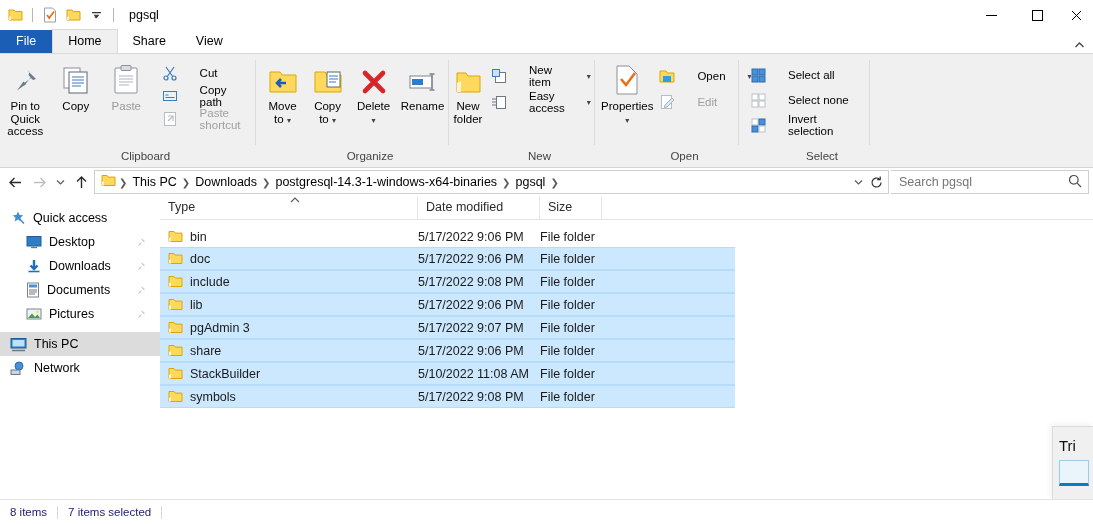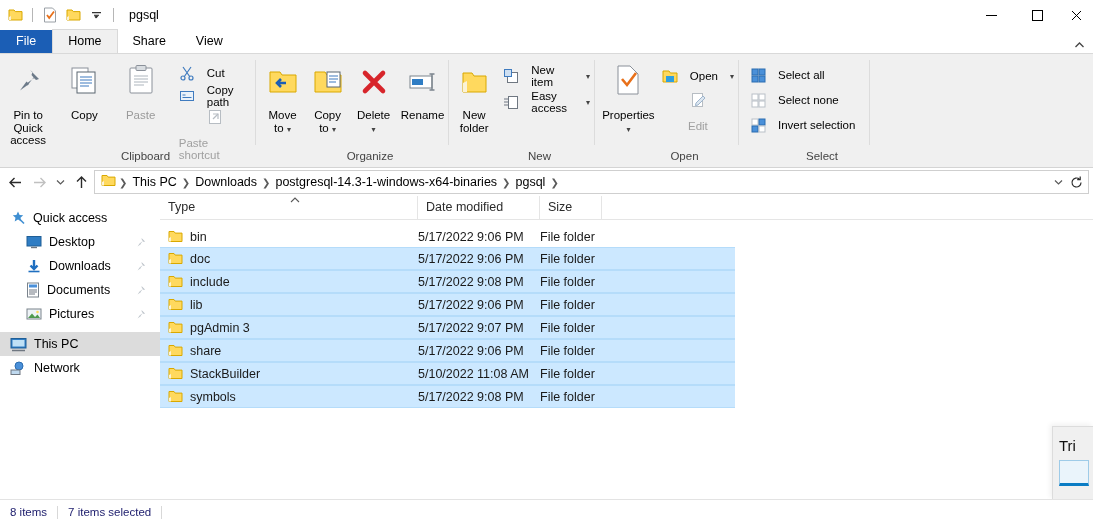--- a/index.html
+++ b/index.html
@@ -30,25 +30,25 @@
 
   
   .ribbon{height:113px;background:#f0f0f0;border-bottom:1px solid #d4d4d4;display:flex;position:relative;}
   .grp{height:113px;position:relative;display:flex;flex-direction:column;}
   .grp-body{flex:1;display:flex;align-items:flex-start;padding-top:6px;}
   .grp-label{height:18px;line-height:14px;text-align:center;font-size:11.5px;color:#444;margin-left:36px;}
   .grp-div{width:1px;background:#dcdcdc;margin:6px 0 22px 0;}
 
   .big{width:62px;display:flex;flex-direction:column;align-items:center;justify-content:flex-start;padding-top:2px;}
   .big .ic{height:34px;display:flex;align-items:flex-end;justify-content:center;}
-  .big .lb{font-size:11.5px;text-align:center;line-height:12.5px;color:#000;margin-top:13px;}
+  .big .lb{font-size:11.5px;text-align:center;line-height:12.5px;color:#000;margin-top:4px;}
   .big.dim .lb{color:#9a9a9a;}
   .small-list{display:flex;flex-direction:column;justify-content:flex-start;padding-top:3px;gap:3px;}
-  .small{display:flex;align-items:center;gap:12px;height:20px;padding:0 4px;font-size:11.5px;}
-  .small.dim{color:#a0a0a0;flex-direction:column;}
+  .small{display:flex;align-items:center;gap:22px;height:20px;padding:0 4px;font-size:11.5px;}
+  .small.dim{color:#a0a0a0;}
   .caret{font-size:8px;color:#444;}
 
   
   .addrbar{height:28px;background:#fff;display:flex;align-items:center;padding:0 4px;gap:2px;}
   .navbtn{width:22px;height:22px;display:flex;align-items:center;justify-content:center;font-size:14px;color:#2b2b2b;}
   .navbtn.dim{color:#c0c0c0;}
   .navbtn.sm{width:16px;font-size:10px;}
   .crumbbox{flex:1;height:22px;border:1px solid #cfcfcf;background:#fff;display:flex;align-items:center;padding:0 2px;min-width:0;}
   .crumbs{flex:1;display:flex;align-items:center;overflow:hidden;white-space:nowrap;}
   .crumb{font-size:12.5px;padding:0 4px;color:#000;}
@@ -450,20 +450,29 @@
         </span>
         <span class="navbtn sm">
           <svg width="13" height="13" viewBox="0 0 13 13">
               <path d="M11 6.5a4.5 4.5 0 1 1-1.6-3.45" stroke="#2b2b2b" stroke-width="1.2" fill="none"></path>
               <path d="M10.2 0.6v3h-3" stroke="#2b2b2b" stroke-width="1.2" fill="none"></path>
             </svg>
         </span>
       </div>
     </div>
 
+    <div class="searchbox">
+      <input placeholder="Search pgsql" style="">
+      <span>
+        <svg width="14" height="14" viewBox="0 0 14 14">
+            <circle cx="5.8" cy="5.8" r="4.3" fill="none" stroke="#4a4a4a" stroke-width="1.2"></circle>
+            <path d="M9.2 9.2L13 13" stroke="#4a4a4a" stroke-width="1.2"></path>
+          </svg>
+      </span>
+    </div>
   </div>
 
   <div class="main">
 
     <div class="nav">
       <div class="navrow">
         <span>
           <svg width="16" height="16" viewBox="0 0 16 16">
               <path d="M8 1.5l1.6 3.4 3.6.4-2.7 2.5.8 3.6L8 9.6 4.7 11.4l.8-3.6L2.8 5.3l3.6-.4z" fill="#3f8fd2"></path>
               <path d="M10 9.5l4 4" stroke="#3f8fd2" stroke-width="1.6"></path>

